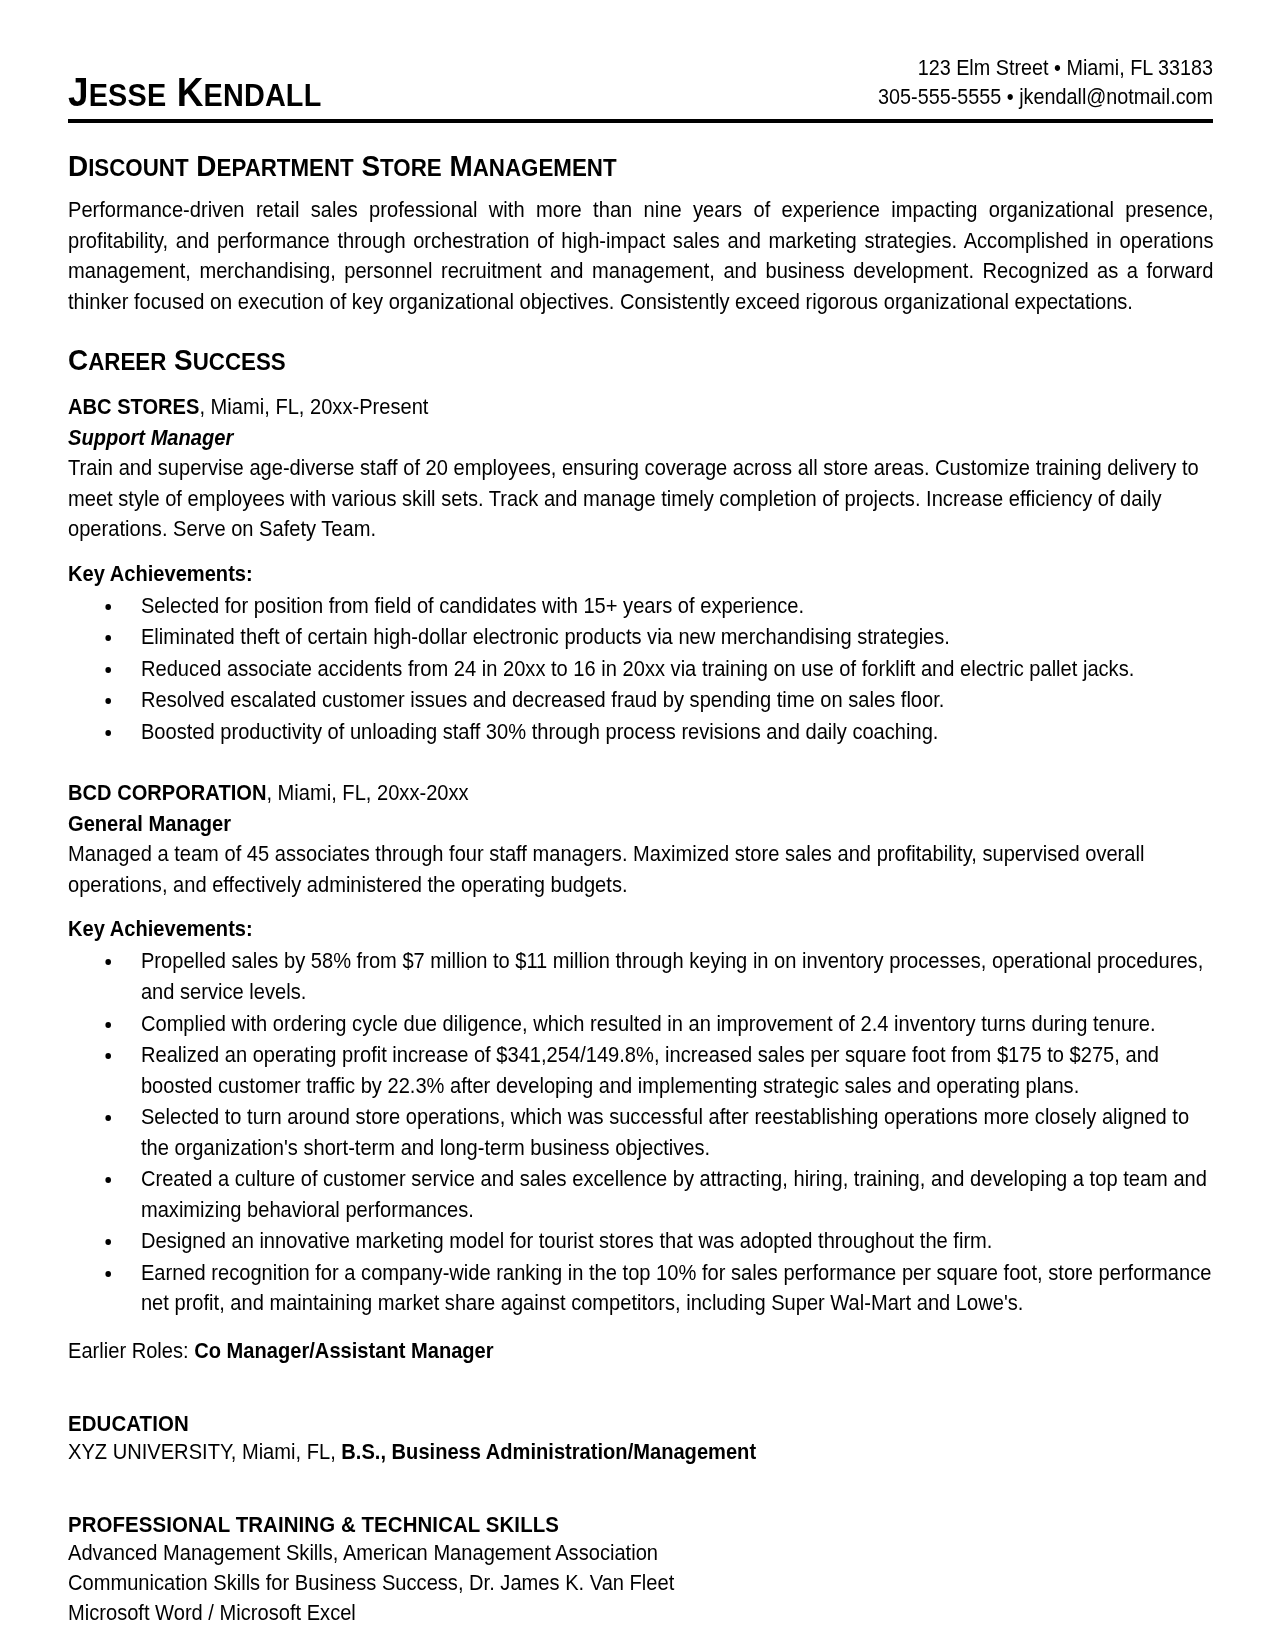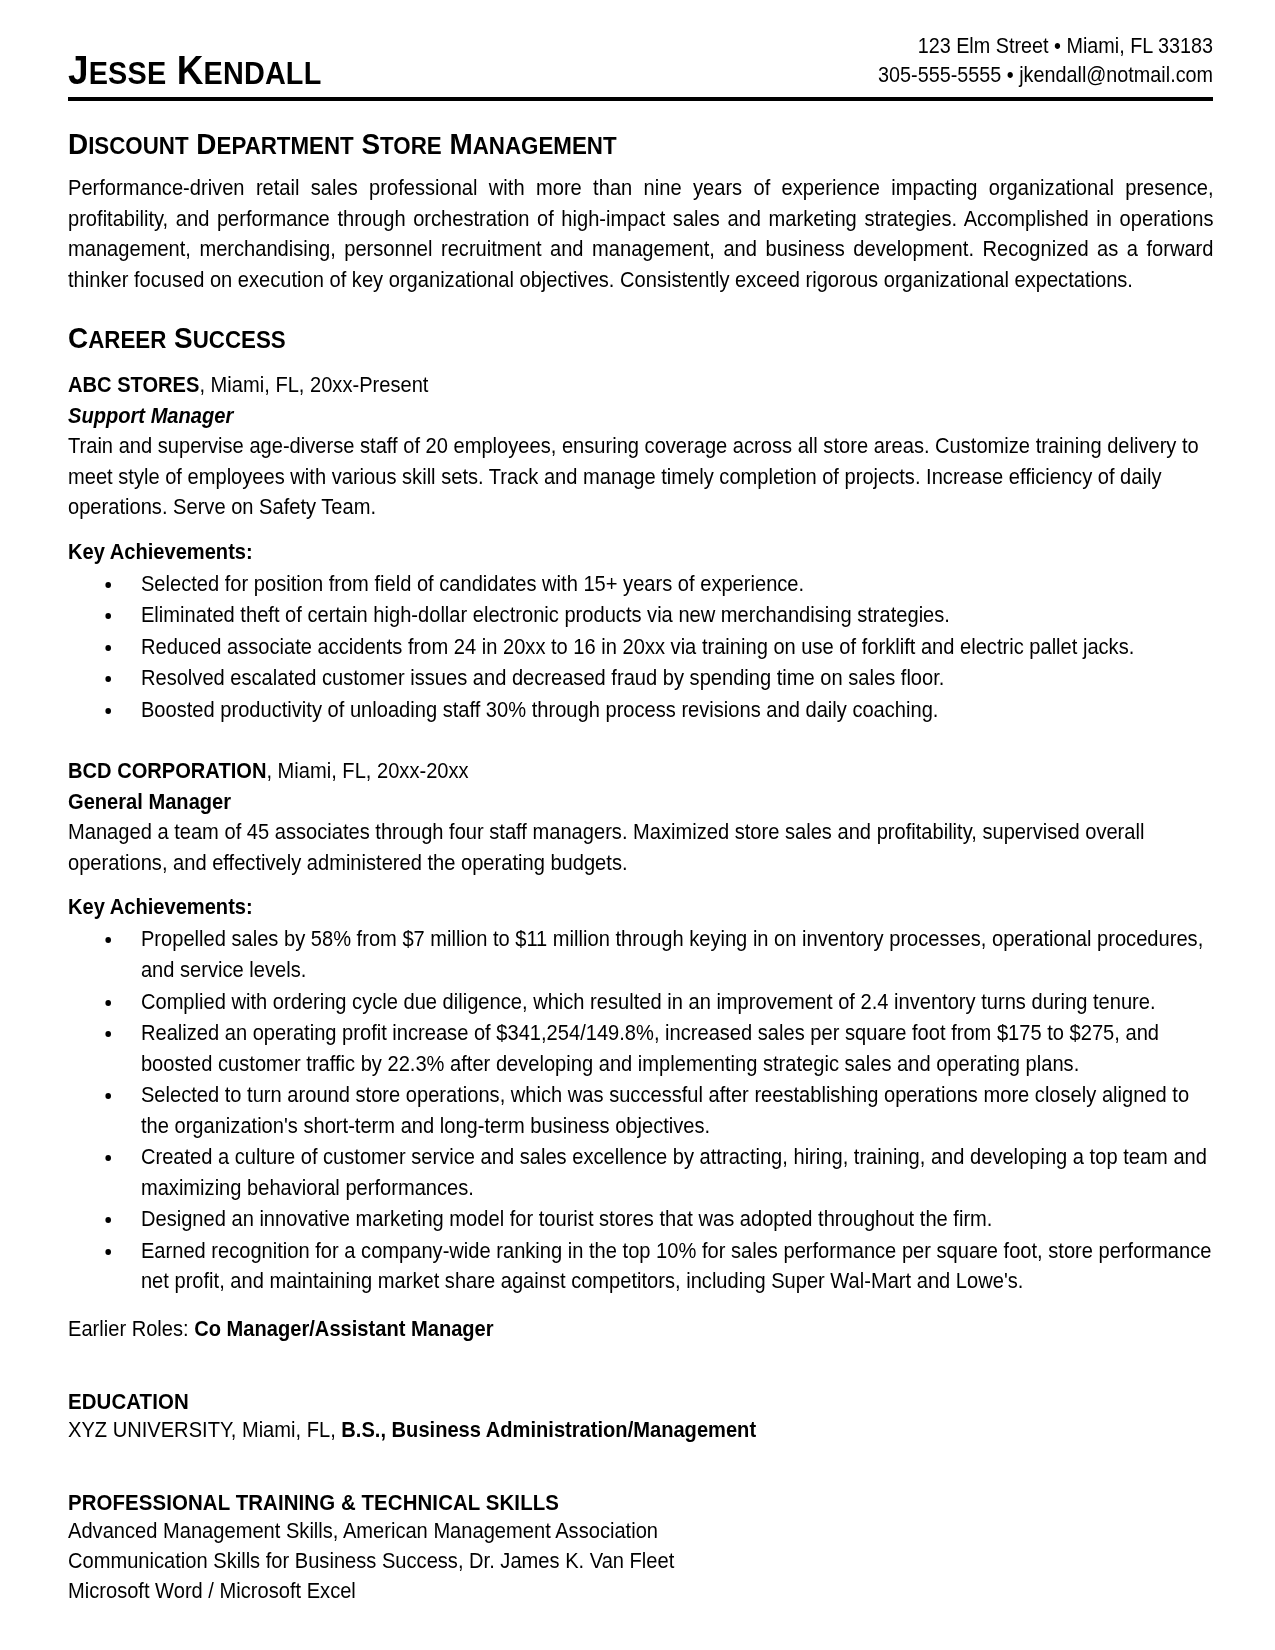--- a/index.html
+++ b/index.html
@@ -12,21 +12,21 @@
     height: 1650px;
     font-family: "Liberation Sans", sans-serif;
     color: #000000;
     -webkit-font-smoothing: antialiased;
   }
   .page {
     position: relative;
     width: 1275px;
     height: 1650px;
     box-sizing: border-box;
-    padding: 32px 62px 0 68px;
+    padding: 54px 62px 0 68px;
   }
 
   
   .header {
     display: flex;
     align-items: flex-end;
     justify-content: space-between;
     padding-bottom: 4px;
   }
   .name {

